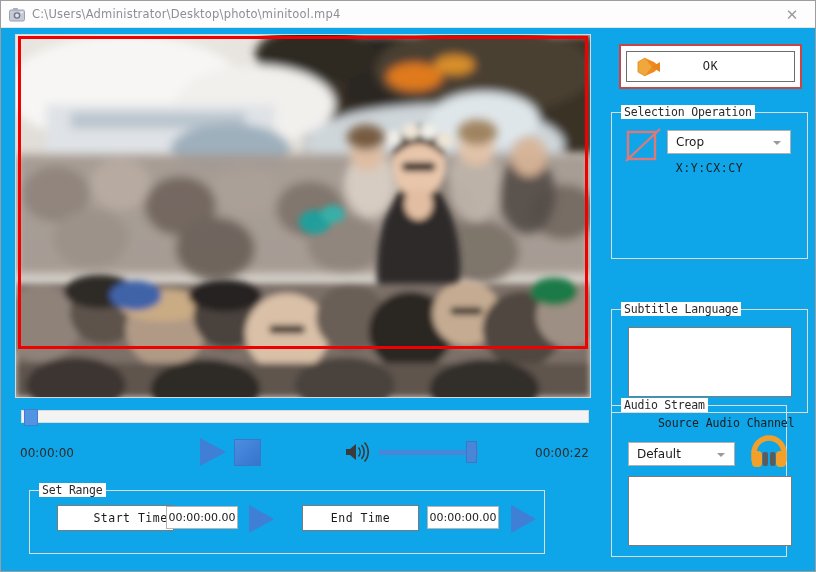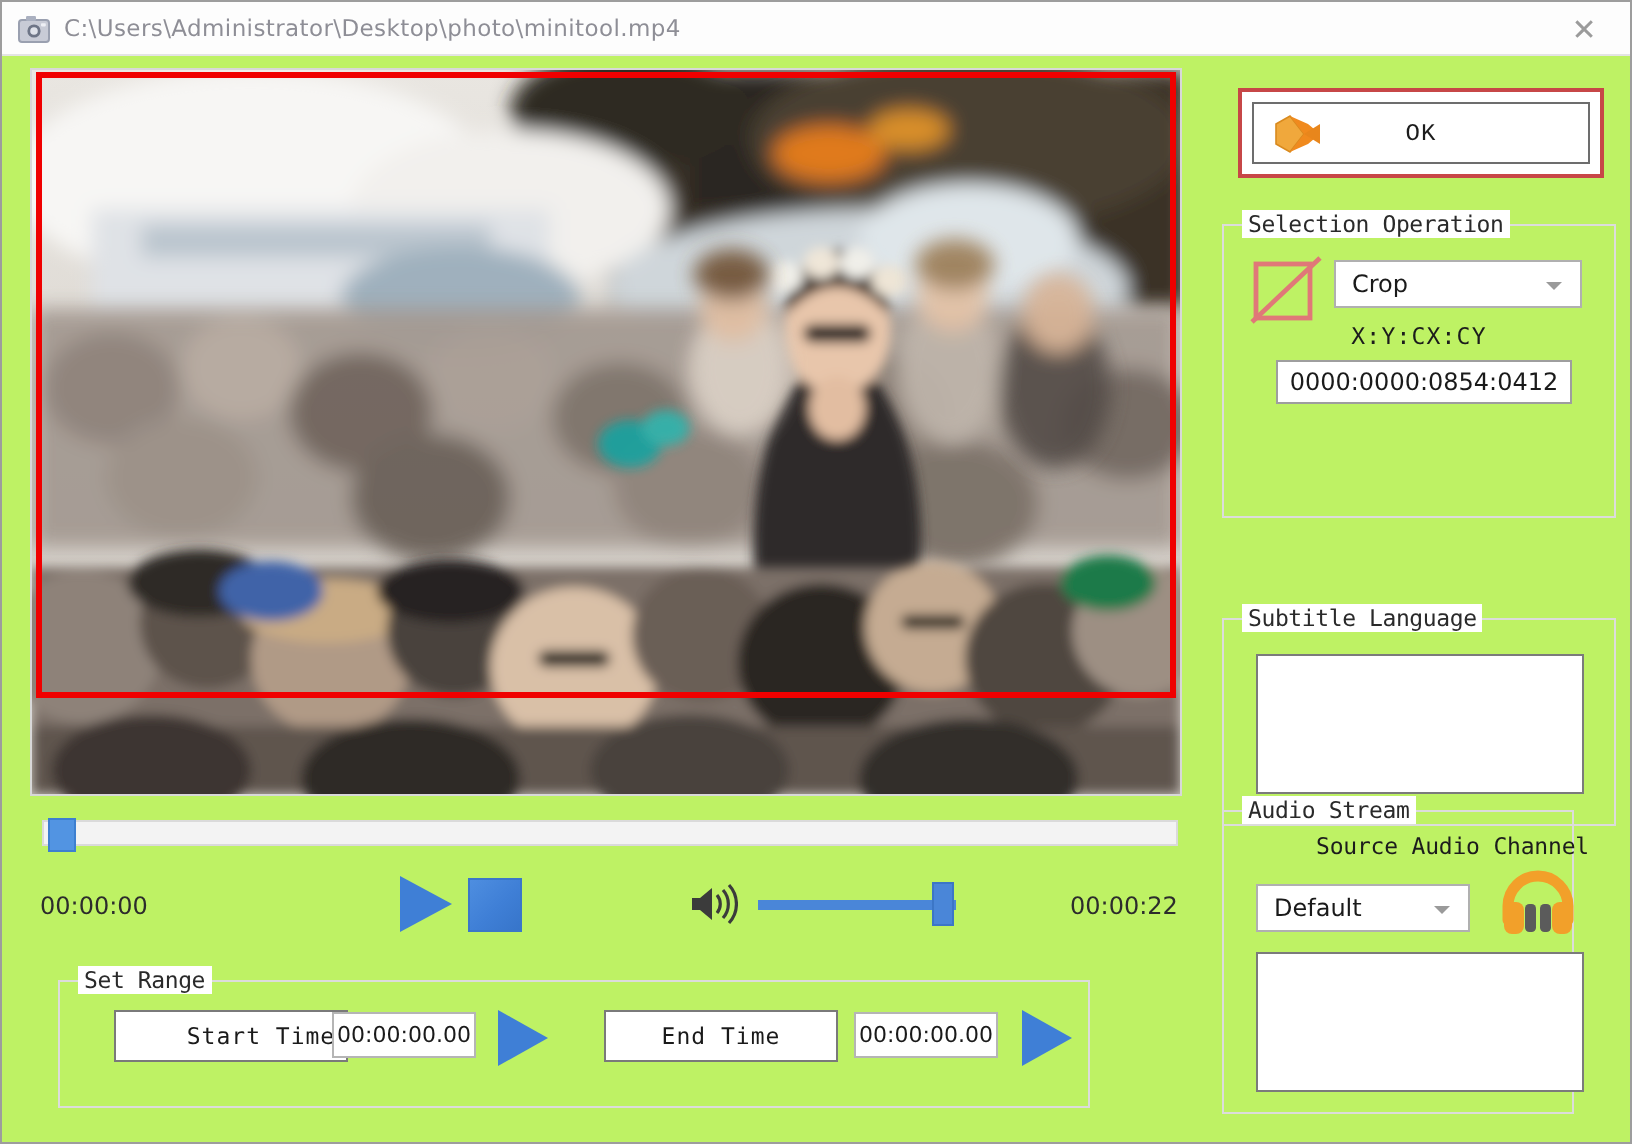--- a/index.html
+++ b/index.html
@@ -11,21 +11,21 @@
     width: 816px;
     height: 572px;
     font-family: "Liberation Sans", sans-serif;
     overflow: hidden;
   }
   #app {
     position: absolute;
     left: 0; top: 0;
     width: 816px;
     height: 572px;
-    background: #bef264;
+    background: #0ea5e9;
     border: 1px solid #9d9d9d;
     box-sizing: border-box;
     overflow: hidden;
   }
 
   
   #titlebar {
     position: absolute;
     left: 0; top: 0;
     width: 814px;
@@ -536,21 +536,20 @@
     <div class="group-legend">Selection Operation</div>
     <svg id="crop-icon" viewBox="0 0 38 38">
       <rect x="4" y="5" width="27" height="27" fill="none" stroke="#e07878" stroke-width="2.4"></rect>
       <line x1="2" y1="34" x2="36" y2="2" stroke="#e07878" stroke-width="2.4"></line>
     </svg>
     <div class="combo" id="crop-combo">
       <span class="combo-text">Crop</span>
       <span class="combo-arrow"></span>
     </div>
     <div id="xy-label">X:Y:CX:CY</div>
-    <div id="coords-field">0000:0000:0854:0412</div>
   </div>
 
   <div class="groupbox" id="subtitle-language">
     <div class="group-legend">Subtitle Language</div>
     <div id="subtitle-listbox"></div>
   </div>
 
   <div class="groupbox" id="audio-stream">
     <div class="group-legend">Audio Stream</div>
     <div id="source-audio-label">Source Audio Channel</div>

